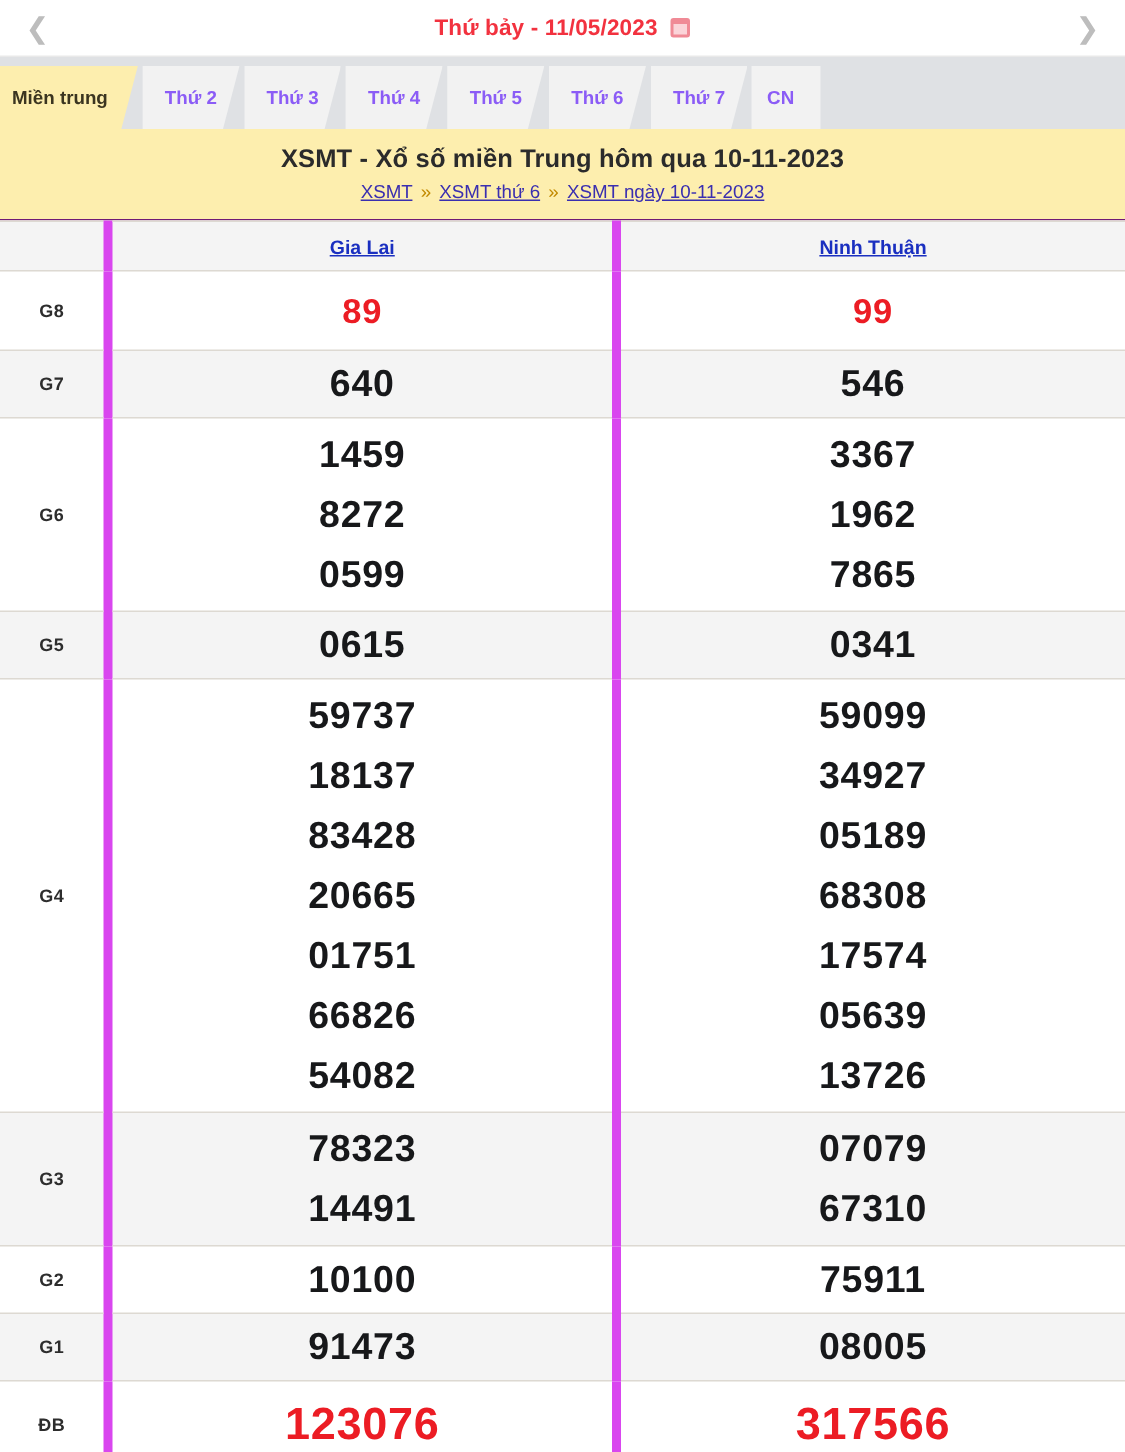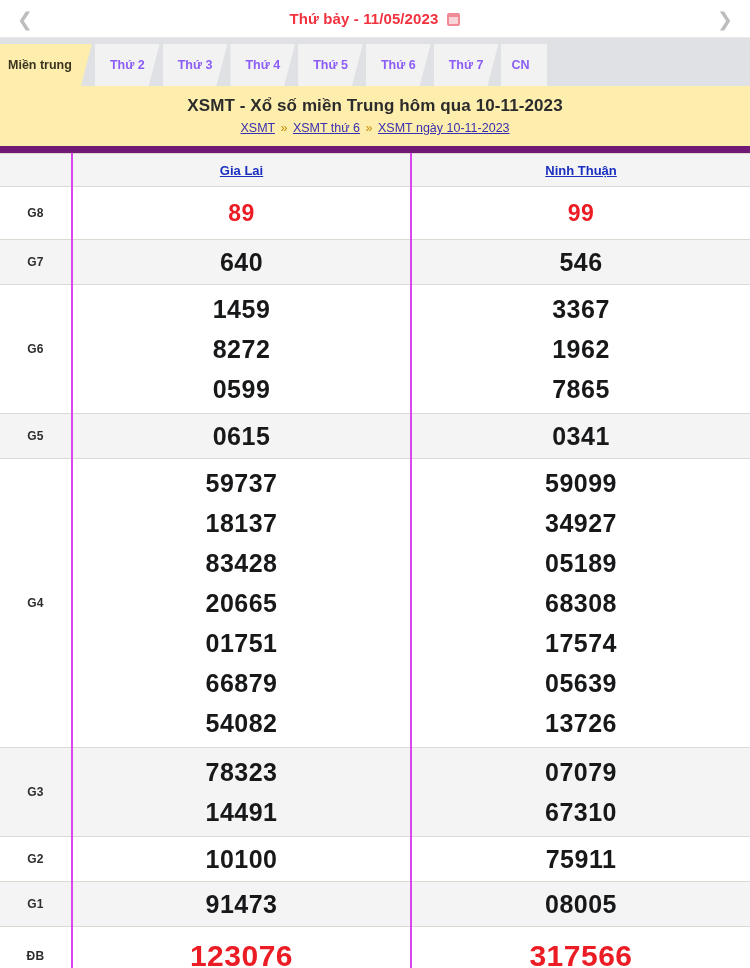--- a/index.html
+++ b/index.html
@@ -98,21 +98,21 @@
     background: #f2f2f2;
     padding: 0 18px 0 10px;
     margin-right: 0;
   }
 
   
   .title-block {
     background: #fdeeae;
     text-align: center;
     padding: 10px 10px 11px;
-    border-bottom: 7px solid #701a75;
+    border-bottom: 1px solid #701a75;
   }
   .title-main {
     font-size: 17px;
     font-weight: 700;
     color: #2b2b2b;
     letter-spacing: .1px;
     margin-bottom: 5px;
   }
   .breadcrumb {
     font-size: 12.5px;
@@ -137,21 +137,21 @@
     table-layout: fixed;
     background: #ffffff;
   }
   .result-table col.c-label { width: 72px; }
   .result-table col.c-prov  { width: 339px; }
 
   .result-table td,
   .result-table th {
     border: 1px solid #ddd9d2;
     border-left: none;
-    border-right: 2px solid #d946ef;
+    border-right: 6px solid #d946ef;
     text-align: center;
     vertical-align: middle;
     padding: 0;
   }
   .result-table tr > td:last-child,
   .result-table tr > th:last-child { border-right: none; }
 
   thead th {
     height: 33px;
     background: #f4f4f4;
@@ -309,21 +309,21 @@
     </tr>
 
     <tr class="plain r-g4">
       <td class="lbl">G4</td>
       <td class="val">
         <span class="num">59737</span>
         <span class="num">18137</span>
         <span class="num">83428</span>
         <span class="num">20665</span>
         <span class="num">01751</span>
-        <span class="num">66879</span>
+        <span class="num">66826</span>
         <span class="num">54082</span>
       </td>
       <td class="val">
         <span class="num">59099</span>
         <span class="num">34927</span>
         <span class="num">05189</span>
         <span class="num">68308</span>
         <span class="num">17574</span>
         <span class="num">05639</span>
         <span class="num">13726</span>

